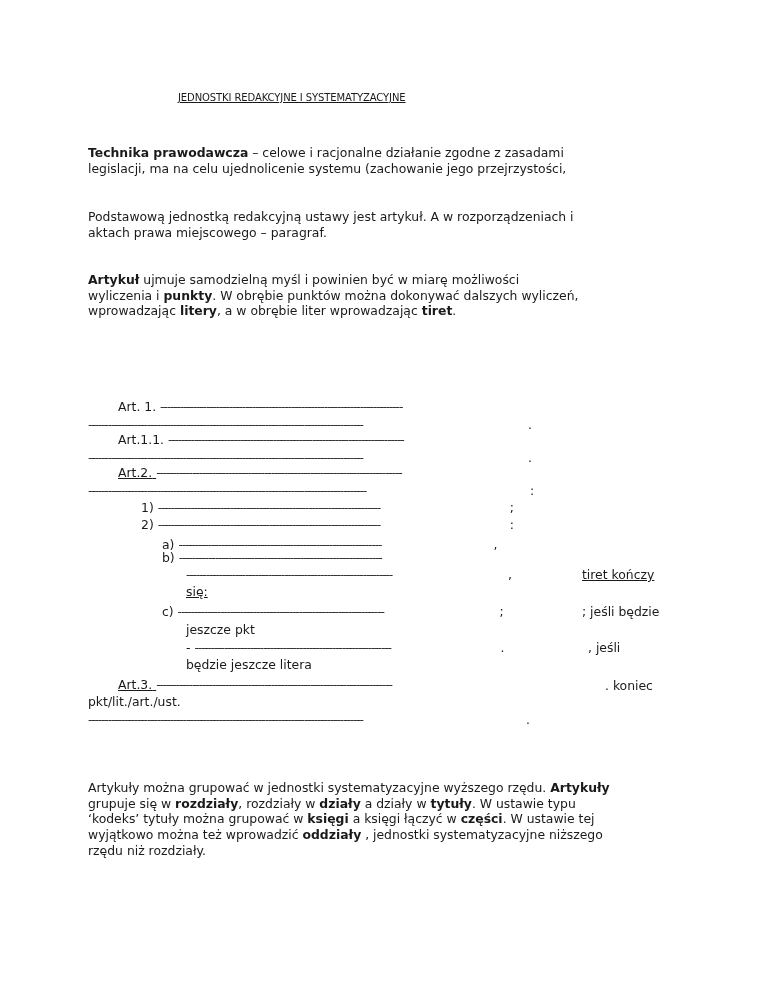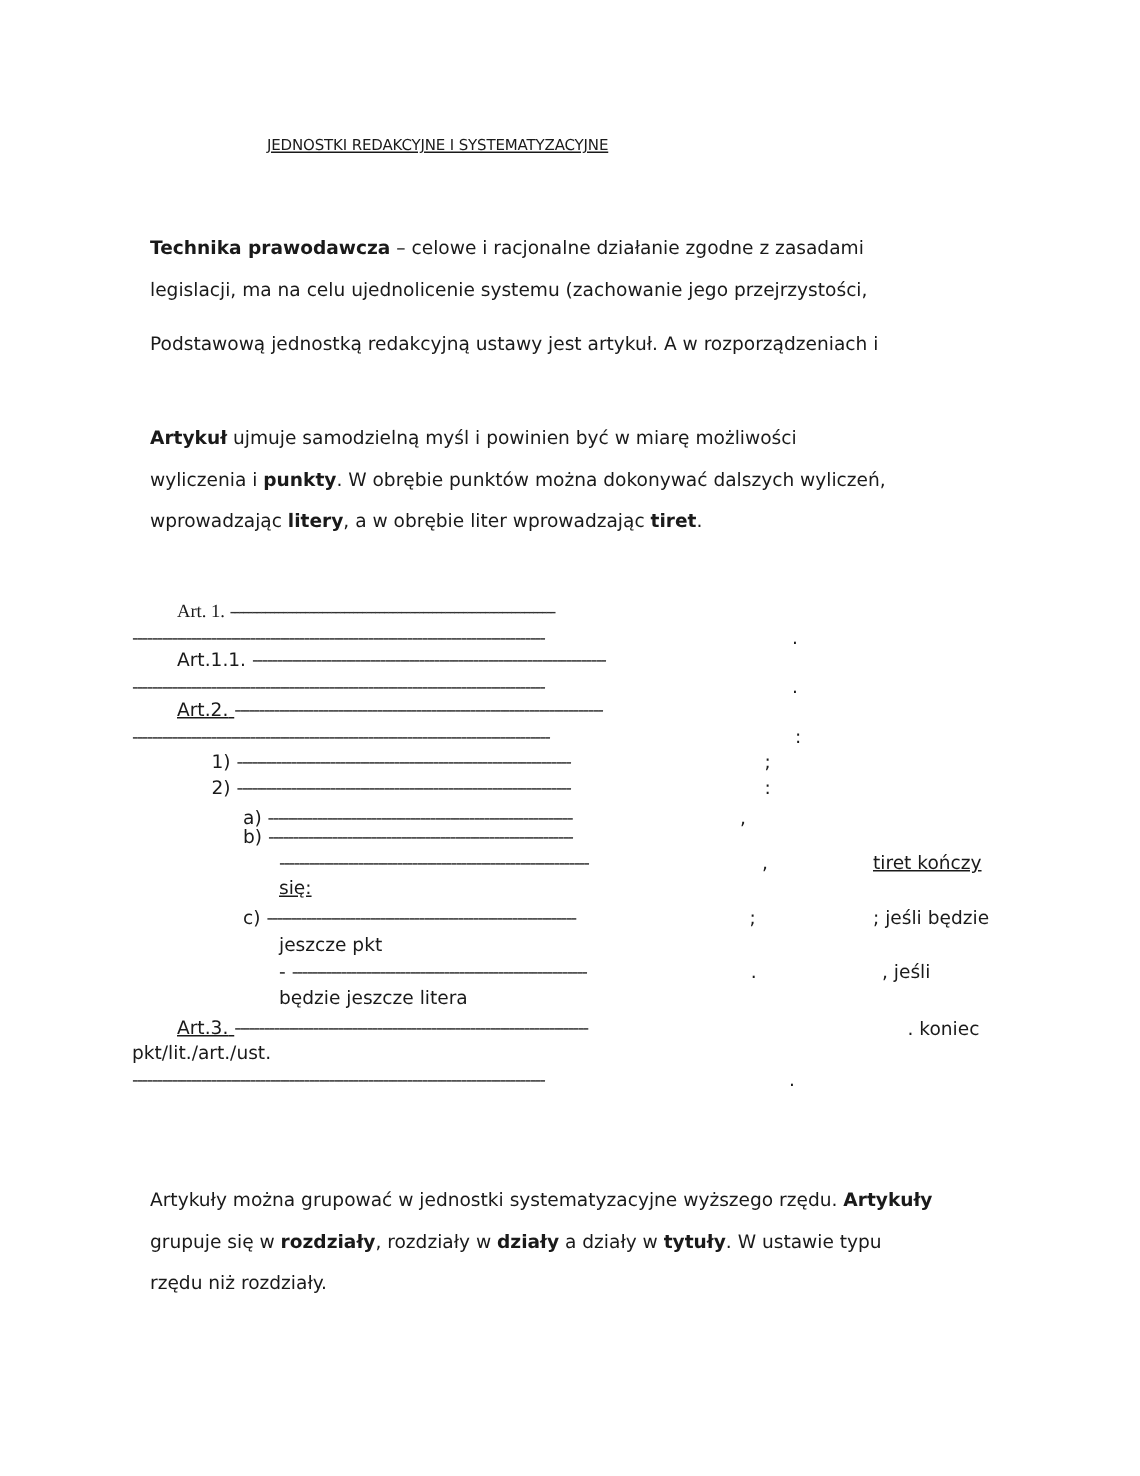--- a/index.html
+++ b/index.html
@@ -4,50 +4,51 @@
 <style>
   html, body { margin: 0; padding: 0; background: #ffffff; }
   body {
     width: 760px; height: 984px; position: relative; overflow: hidden;
     font-family: "DejaVu Sans", sans-serif; color: #1a1a1a;
     font-size: 12.4px;
   }
   .abs { position: absolute; white-space: nowrap; line-height: 16px; }
   .title { left: 178px; top: 90px; font-size: 10px; text-decoration: underline; letter-spacing: -0.1px; }
   .para { position: absolute; left: 88px; width: 600px; line-height: 15.7px; }
-  .para p { margin: 12px; white-space: nowrap; }
+  .para p { margin: 0; white-space: nowrap; }
   b { font-weight: bold; }
   .dash { letter-spacing: -1.2px; color: #333; overflow: hidden; display: inline-block; vertical-align: top; }
   .u { text-decoration: underline; }
   .note { position: absolute; white-space: nowrap; line-height: 16px; }
 </style>
 </head>
 <body>
 
 <div>
 
   <div class="abs title">JEDNOSTKI REDAKCYJNE I SYSTEMATYZACYJNE</div>
 
   <div class="para" style="top:145px;">
     <p><b>Technika prawodawcza</b><span> – celowe i racjonalne działanie zgodne z zasadami</span></p>
     <p>legislacji, ma na celu ujednolicenie systemu (zachowanie jego przejrzystości,</p>
   </div>
 
   <div class="para" style="top:209px;">
     <p>Podstawową jednostką redakcyjną ustawy jest artykuł. A w rozporządzeniach i</p>
+    <p>aktach prawa miejscowego – paragraf.</p>
   </div>
 
   <div class="para" style="top:272px;">
     <p><b>Artykuł</b><span> ujmuje samodzielną myśl i powinien być w miarę możliwości</span></p>
     <p><span>wyliczenia i </span><b>punkty</b><span>. W obrębie punktów można dokonywać dalszych wyliczeń,</span></p>
     <p><span>wprowadzając </span><b>litery</b><span>, a w obrębie liter wprowadzając </span><b>tiret</b><span>.</span></p>
   </div>
 
   <div>
-    <div class="abs" style="left:118px; top:399px;font-family:Liberation Serif, serif;">
+    <div class="abs" style="left:118px; top:399px;">
       <span>Art. 1.</span>
       <span class="dash dashline" style="width: 382px;">--------------------------------------------------------------------------</span>
     </div>
     <div class="abs" style="left:88px; top:417px;">
       <span class="dash dashline" style="width: 440px;">------------------------------------------------------------------------------------</span><span>.</span>
     </div>
 
     <div class="abs" style="left:118px; top:432px;">
       <span>Art.1.1.</span>
       <span class="dash dashline" style="width: 374px;">------------------------------------------------------------------------</span>
@@ -108,16 +109,18 @@
     <div class="note" style="left:605px; top:678px;">. koniec</div>
     <div class="note" style="left:88px; top:694px;">pkt/lit./art./ust.</div>
     <div class="abs" style="left:88px; top:712px;">
       <span class="dash dashline" style="width: 438px;">------------------------------------------------------------------------------------</span><span>.</span>
     </div>
   </div>
 
   <div class="para" style="top:780px;">
     <p><span>Artykuły można grupować w jednostki systematyzacyjne wyższego rzędu. </span><b>Artykuły</b></p>
     <p><span>grupuje się w </span><b>rozdziały</b><span>, rozdziały w </span><b>działy</b><span> a działy w </span><b>tytuły</b><span>. W ustawie typu</span></p>
+    <p><span>‘kodeks’ tytuły można grupować w </span><b>księgi</b><span> a księgi łączyć w </span><b>części</b><span>. W ustawie tej</span></p>
+    <p><span>wyjątkowo można też wprowadzić </span><b>oddziały</b><span> , jednostki systematyzacyjne niższego</span></p>
     <p>rzędu niż rozdziały.</p>
   </div>
 
 </div>
 
 </body></html>

